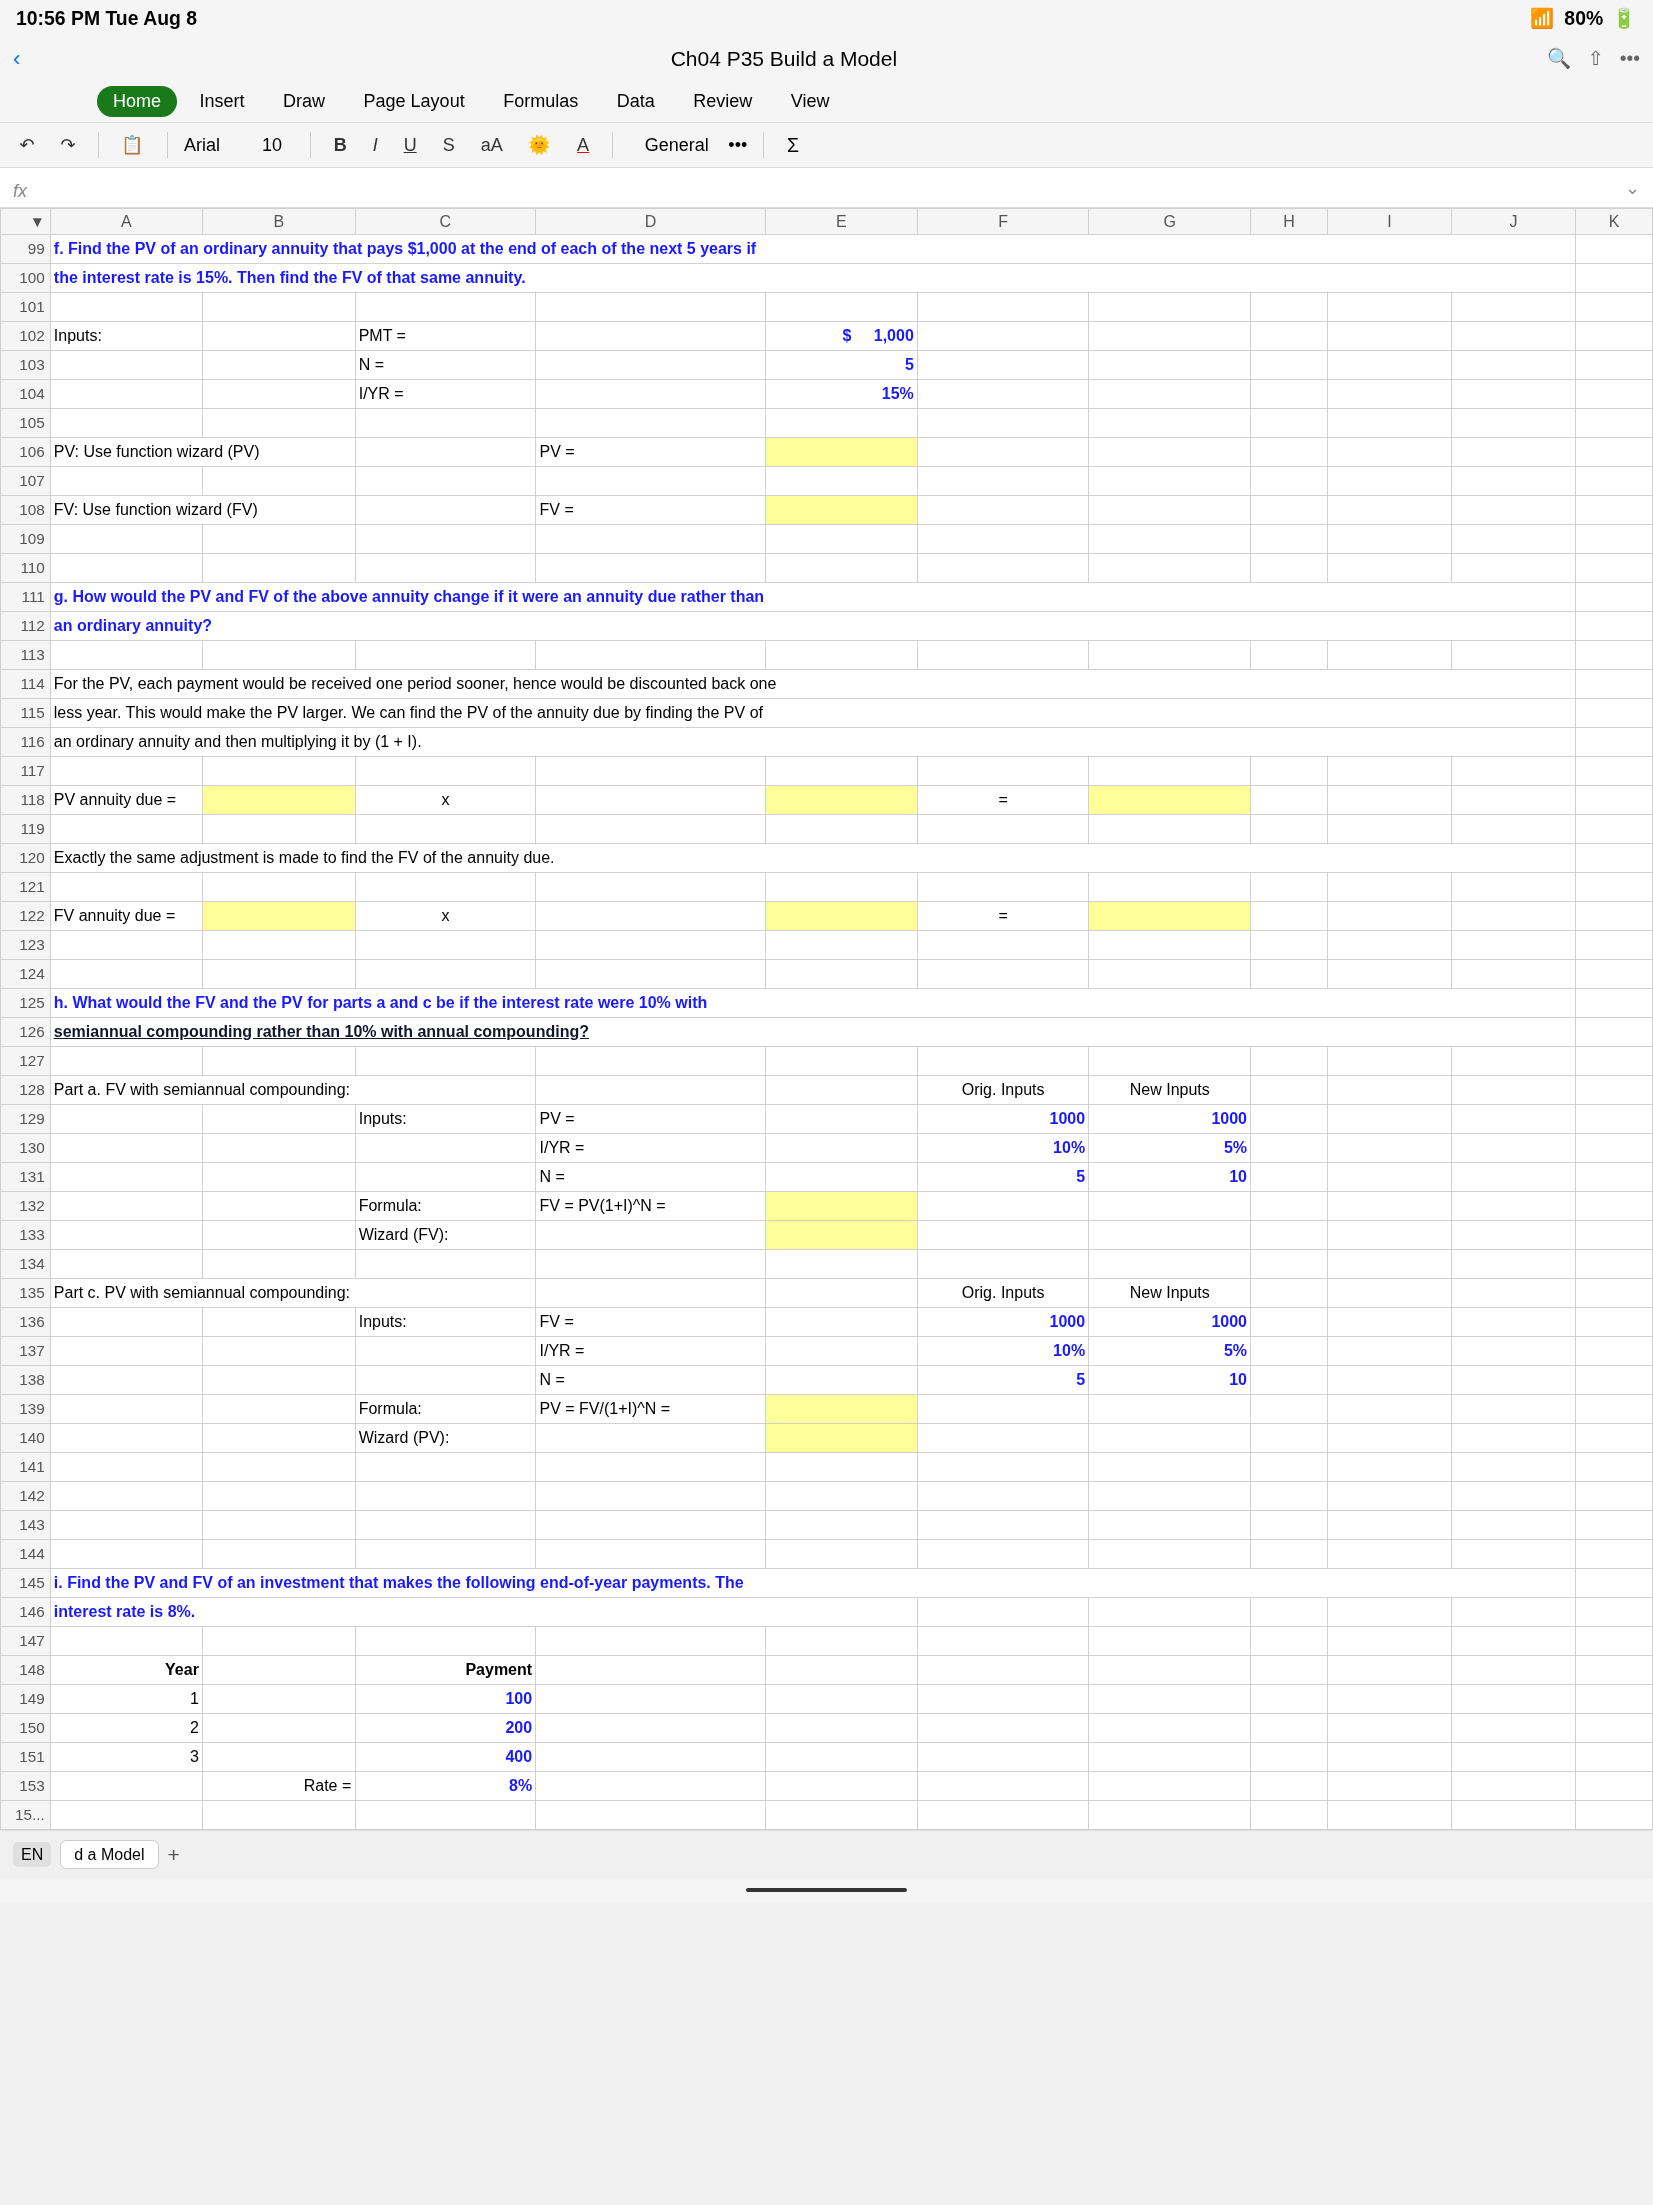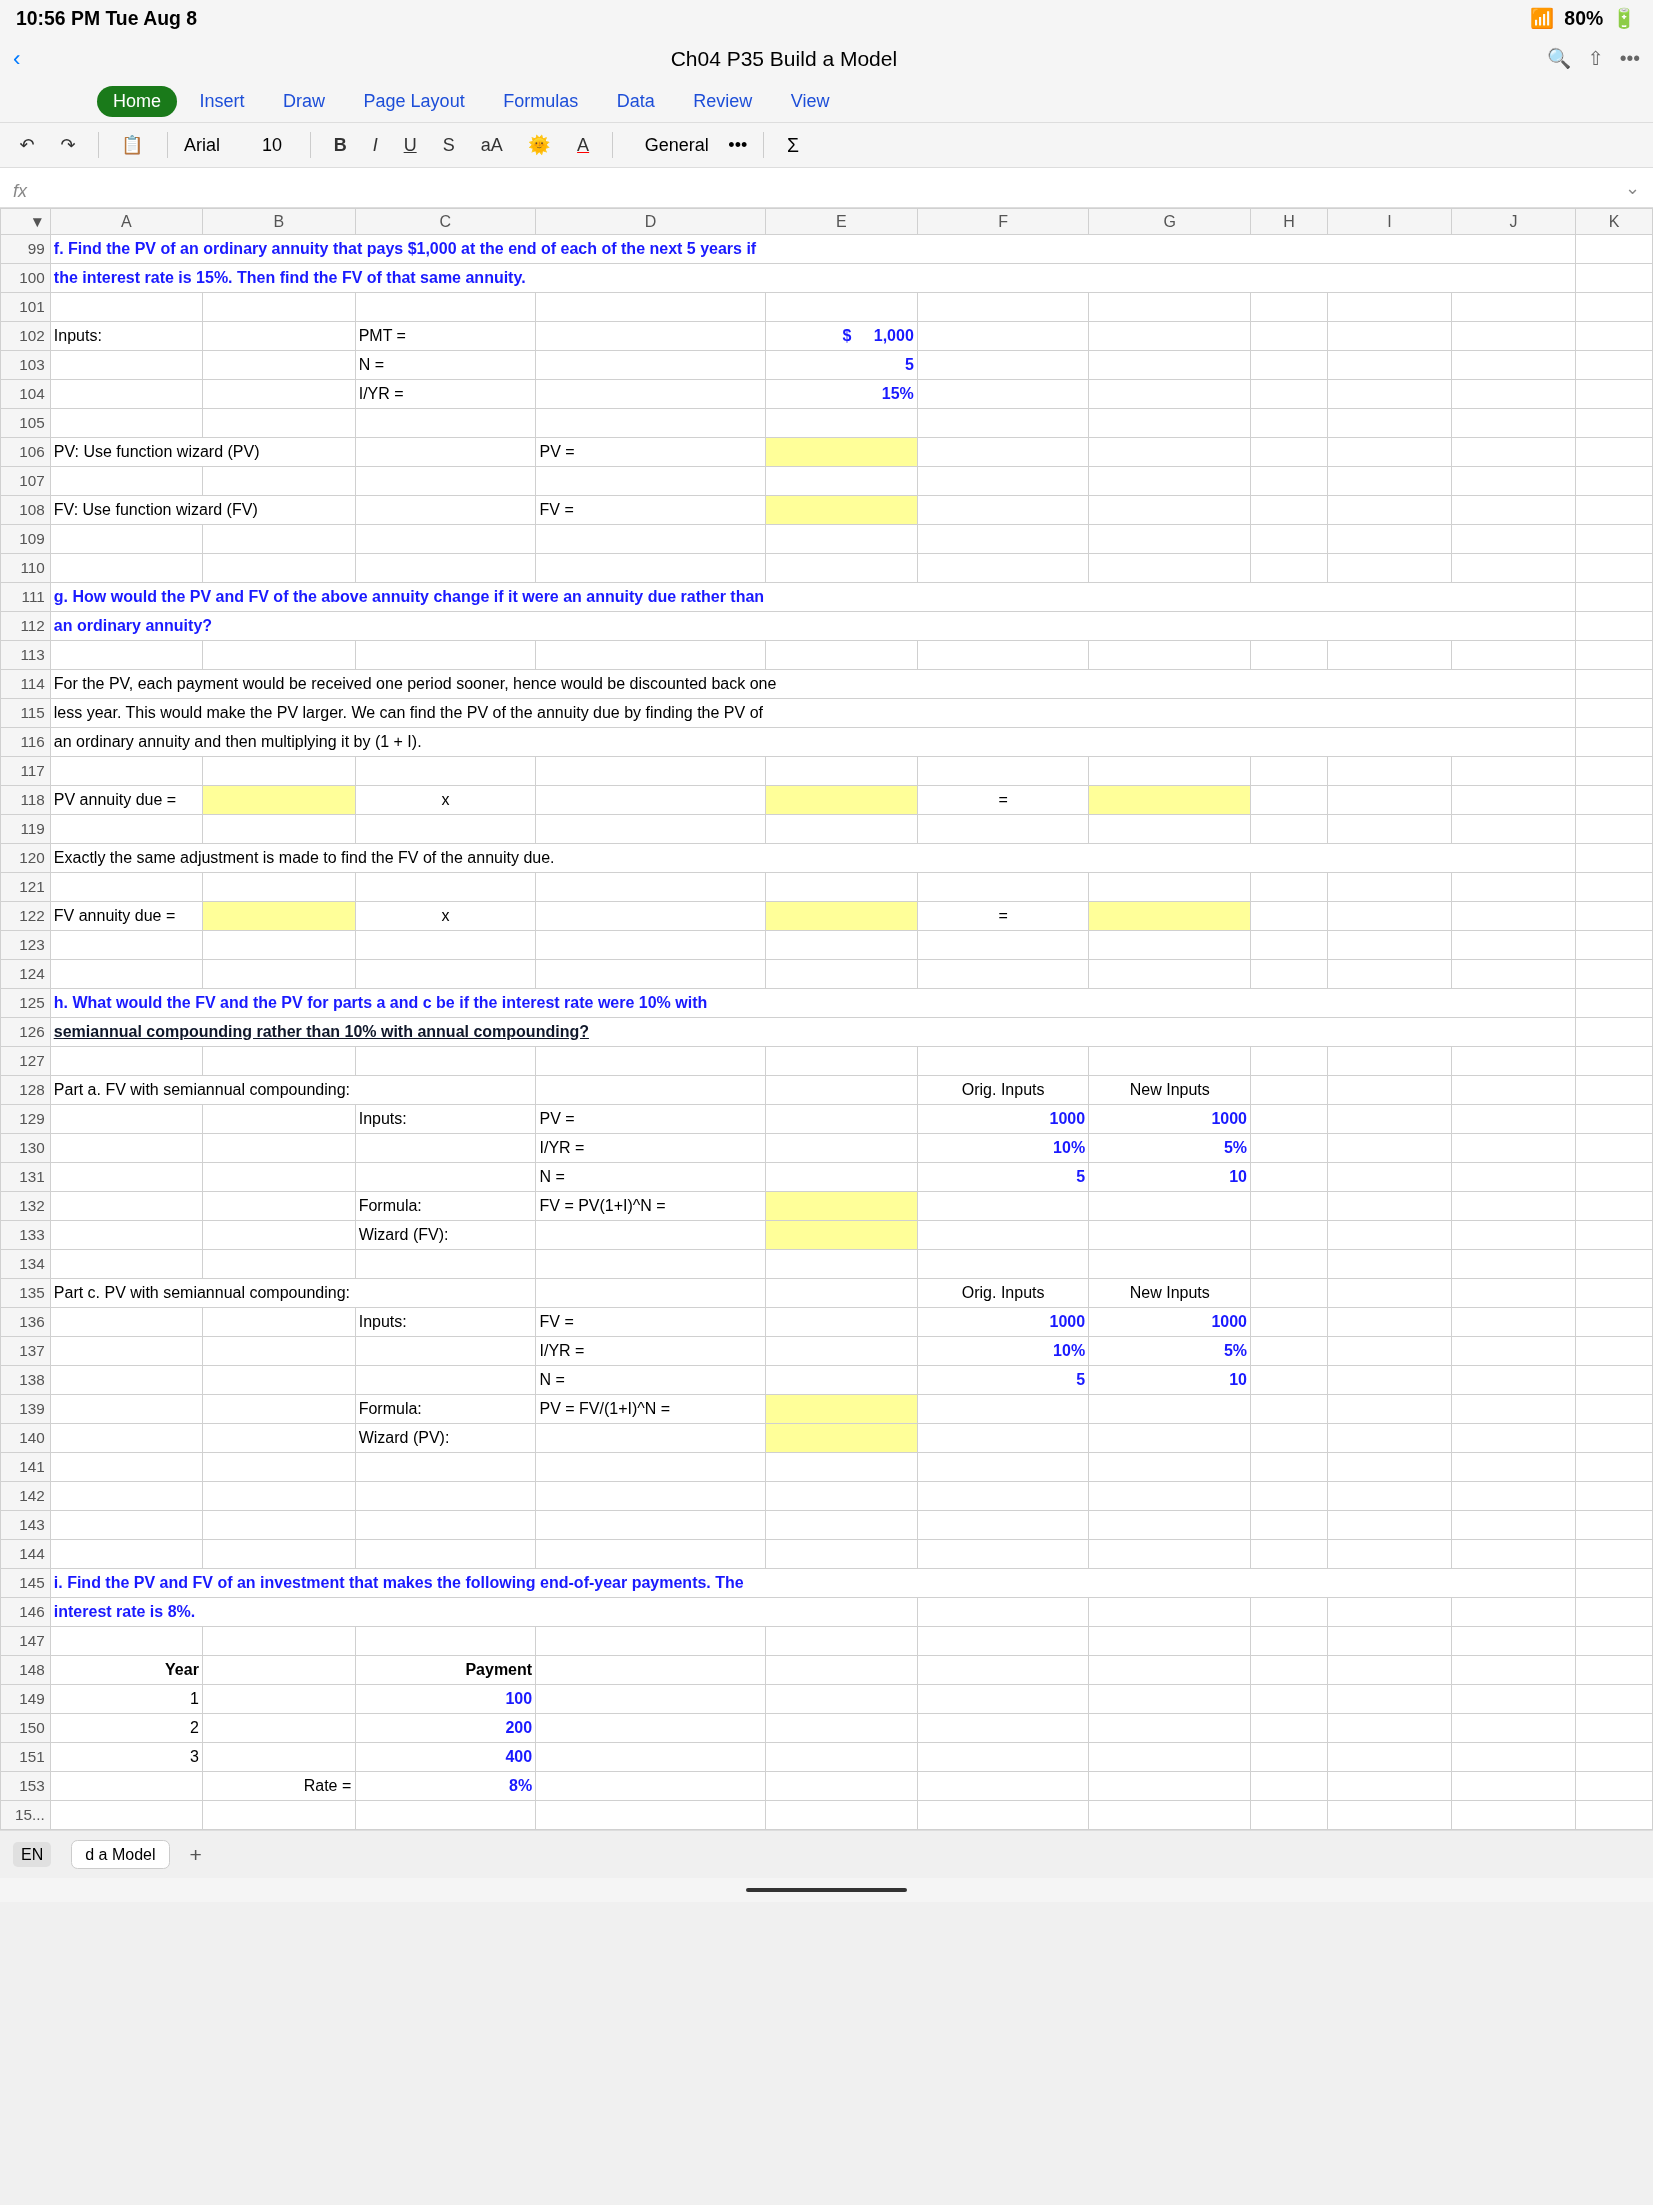--- a/index.html
+++ b/index.html
@@ -64,21 +64,21 @@
       align-items: center;
       background: #f5f5f5;
       padding: 3.2px 97px;
       border-bottom: 0.8px solid #ddd;
       gap: 6.5px;
       height: 42px;
     }
     .ribbon-tab {
       padding: 4.8px 16px;
       font-size: 18px;
-      color: #1d4ed8;
+      color: #000000;
       border-radius: 16px;
       cursor: pointer;
     }
     .ribbon-tab.active {
       background: #1a7A1a;
       color: white;
     }
 
     
     .toolbar {
@@ -205,21 +205,21 @@
     .bold { font-weight: bold; }
     .underline { text-decoration: underline; }
 
     
     .bottom-bar {
       display: flex;
       align-items: center;
       background: #f0f0f0;
       border-top: 0.8px solid #ddd;
       padding: 6.5px 13px;
-      gap: 20px;
+      gap: 9px;
       height: 48px;
     }
     .lang-badge {
       background: #e0e0e0;
       border-radius: 4.8px;
       padding: 3.2px 8px;
       font-size: 16px;
       font-weight: 500;
     }
     .sheet-tab {

